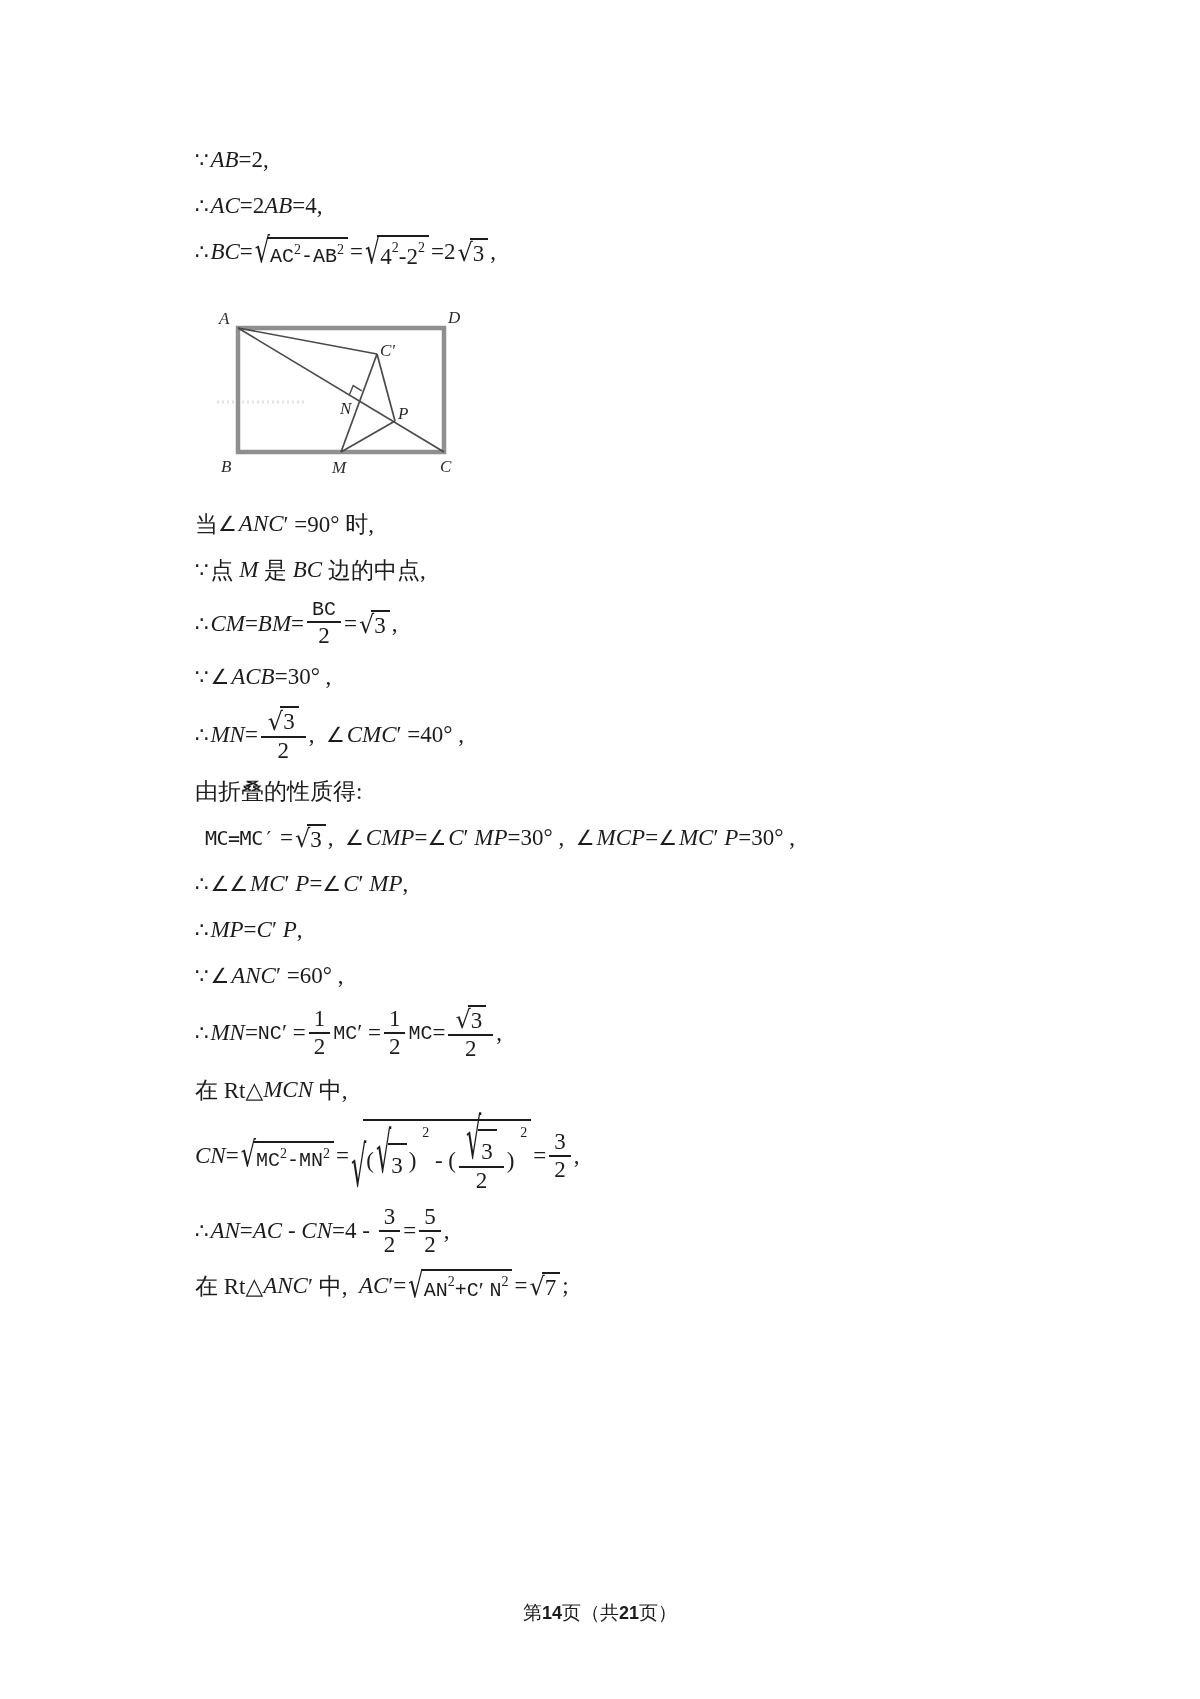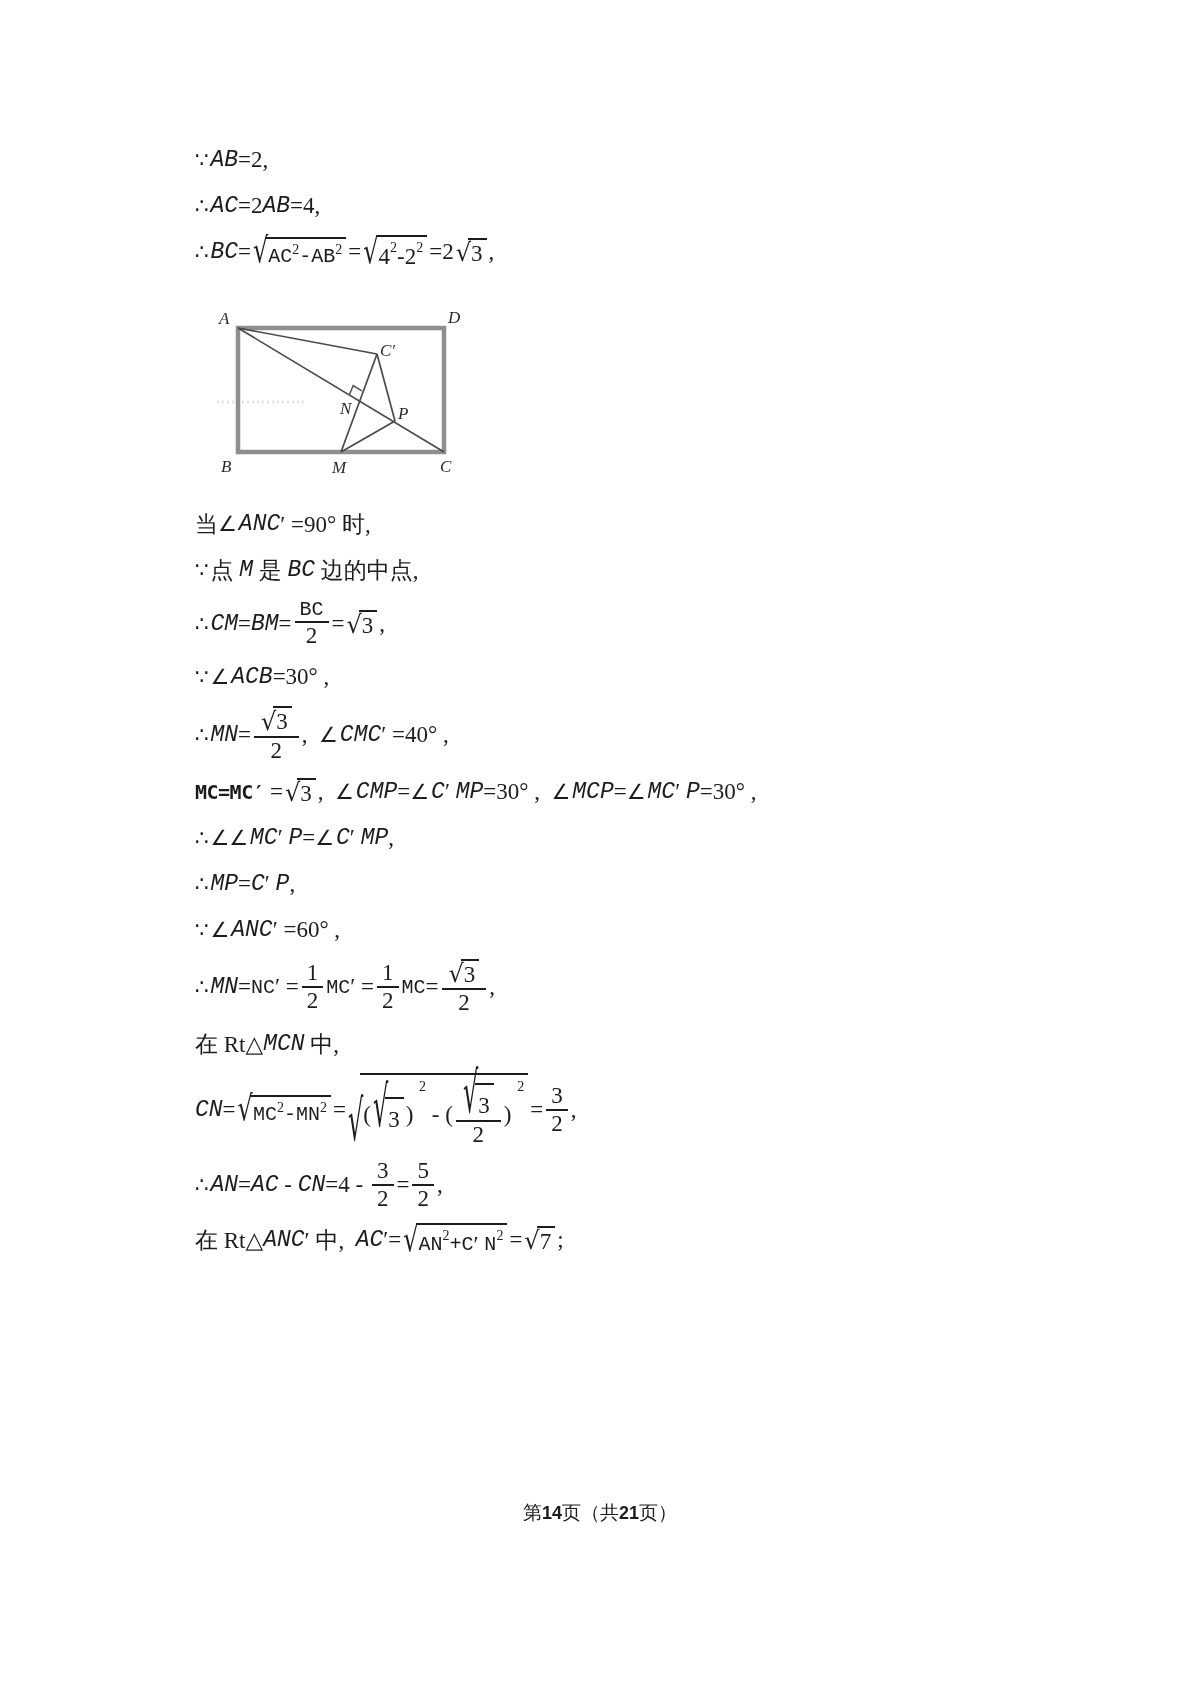--- a/index.html
+++ b/index.html
@@ -5,43 +5,43 @@
   html,body{margin:0;padding:0;}
   body{
     width:1200px;height:1699px;position:relative;background:#ffffff;
     font-family:"Liberation Serif", serif;color:#1c1c1c;overflow:hidden;
   }
   .content{position:absolute;left:195px;top:143px;width:900px;}
   .fline{display:flex;align-items:center;min-height:34px;margin-bottom:12px;font-size:23px;}
   .fline span{white-space:pre;}
   .up{font-family:"Liberation Serif", serif;}
   .sym{font-family:"DejaVu Sans", sans-serif;font-size:21px;padding-right:2px;}
-  .it{font-style:italic;font-family:Liberation Mono, monospace;}
+  .it{font-style:italic;font-family:Liberation Serif, serif;}
   .mono{font-family:"Liberation Mono", monospace;font-size:20px;}
-  .monob{font-family:"DejaVu Sans Mono", monospace;font-weight:bold;font-size:20px;letter-spacing:-0.5px;}
+  .monob{font-family:"DejaVu Sans Mono", monospace;font-weight:normal;font-size:20px;letter-spacing:-0.5px;margin-left:10px;}
   .sup{font-size:14px;}
   
   .frac{display:inline-flex;flex-direction:column;align-items:center;margin:0 3px;}
   .frac .num{display:inline-flex;align-items:flex-end;justify-content:center;padding:0 5px 1px;border-bottom:2px solid #1c1c1c;line-height:1.05;}
   .frac .den{line-height:1.05;padding-top:1px;}
   
   .sqrt{display:inline-flex;align-items:flex-end;margin:0 2px;}
   .rad{font-family:"DejaVu Sans", sans-serif;font-size:24px;line-height:1;margin-right:-3px;padding-bottom:1px;transform-origin:100% 86%;transform:scaleY(1.04);}
   .rc{display:inline-flex;align-items:center;border-top:2px solid #1c1c1c;padding:1px 4px 0 3px;line-height:1.1;}
   .rc .sup{align-self:flex-start;margin-top:-4px;}
   .sqrt.mid .rad{transform:scaleY(1.45);}
   .sqrt.mid .rc{padding-top:7px;}
   .sqrt.tall .rad{transform:scaleY(2.35);}
   .sqrt.tall .rc{padding-top:8px;}
   
   .figure-wrap{margin:4px 0 16px 0;}
   .figure-wrap svg{display:block;}
   .fig-label{font-family:"Liberation Serif", serif;font-style:italic;font-size:17px;fill:#2a2a2a;}
   
-  .footer{position:absolute;top:1500px;left:0;width:100%;text-align:center;font-size:19px;color:#1c1c1c;}
+  .footer{position:absolute;top:1600px;left:0;width:100%;text-align:center;font-size:19px;color:#1c1c1c;}
   .footer .bnum{font-weight:bold;font-family:"Liberation Sans", sans-serif;font-size:18px;}
 </style>
 </head>
 <body>
 
 <div class="content">
 
   <div>
       <div class="fline">
         <span class="sym">∵</span>
@@ -134,20 +134,23 @@
         <span class="sym">∴</span>
         <span class="it">MN</span>
         <span class="up">=</span>
         <span class="frac"><span class="num"><span class="sqrt"><span class="rad">√</span><span class="rc"><span class="up">3</span></span></span></span><span class="den"><span class="up">2</span></span></span>
         <span class="up">,  </span>
         <span class="sym">∠</span>
         <span class="it">CMC</span>
         <span class="up">′ =40° ,</span>
       </div>
       <div class="fline">
+        <span class="up">由折叠的性质得:</span>
+      </div>
+      <div class="fline">
         <span class="monob">MC=MC′</span>
         <span class="up"> =</span>
         <span class="sqrt"><span class="rad">√</span><span class="rc"><span class="up">3</span></span></span>
         <span class="up">,  </span>
         <span class="sym">∠</span>
         <span class="it">CMP</span>
         <span class="up">=</span>
         <span class="sym">∠</span>
         <span class="it">C</span>
         <span class="up">′ </span>

